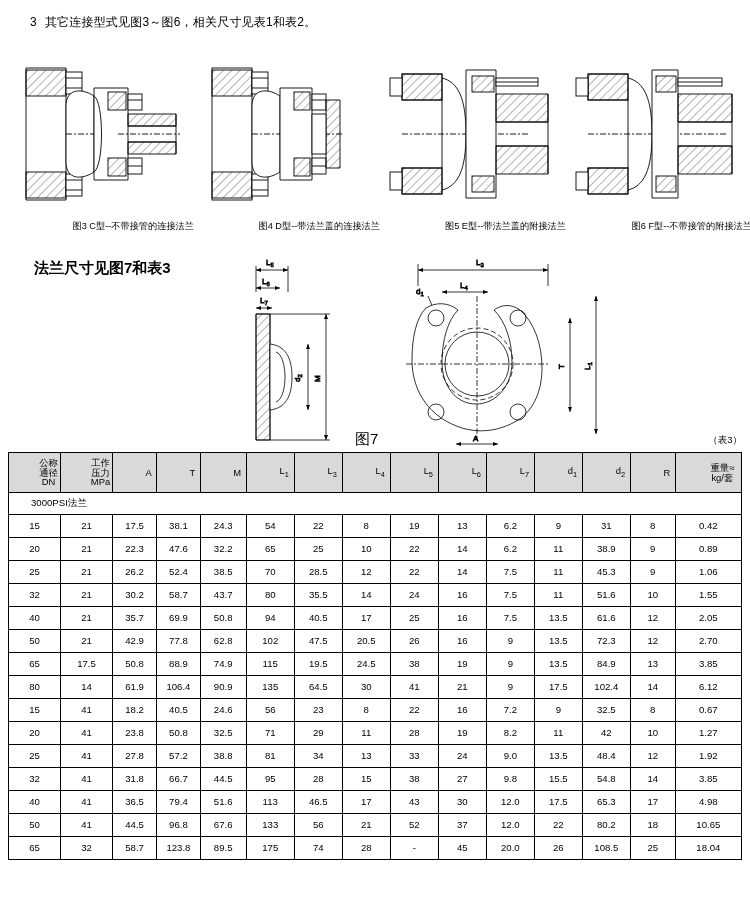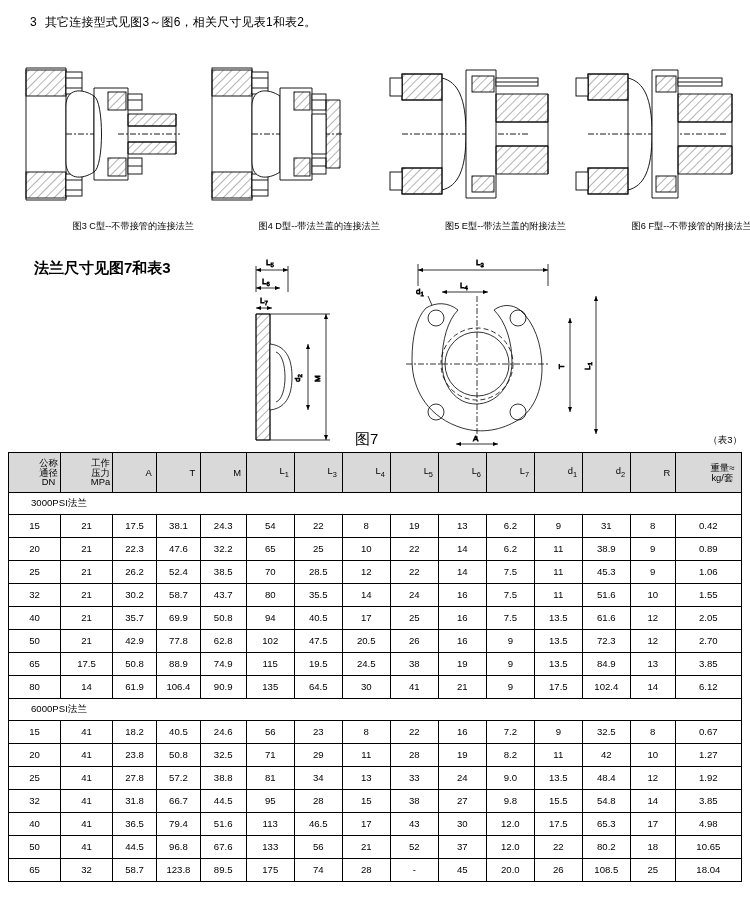--- a/index.html
+++ b/index.html
@@ -494,23 +494,20 @@
           <td>30</td>
           <td>41</td>
           <td>21</td>
           <td>9</td>
           <td>17.5</td>
           <td>102.4</td>
           <td>14</td>
           <td>6.12</td>
         </tr>
 
-      <tr class="group">
-        <td colspan="15">6000PSI法兰</td>
-      </tr>
       <tr>
           <td>15</td>
           <td>41</td>
           <td>18.2</td>
           <td>40.5</td>
           <td>24.6</td>
           <td>56</td>
           <td>23</td>
           <td>8</td>
           <td>22</td>

